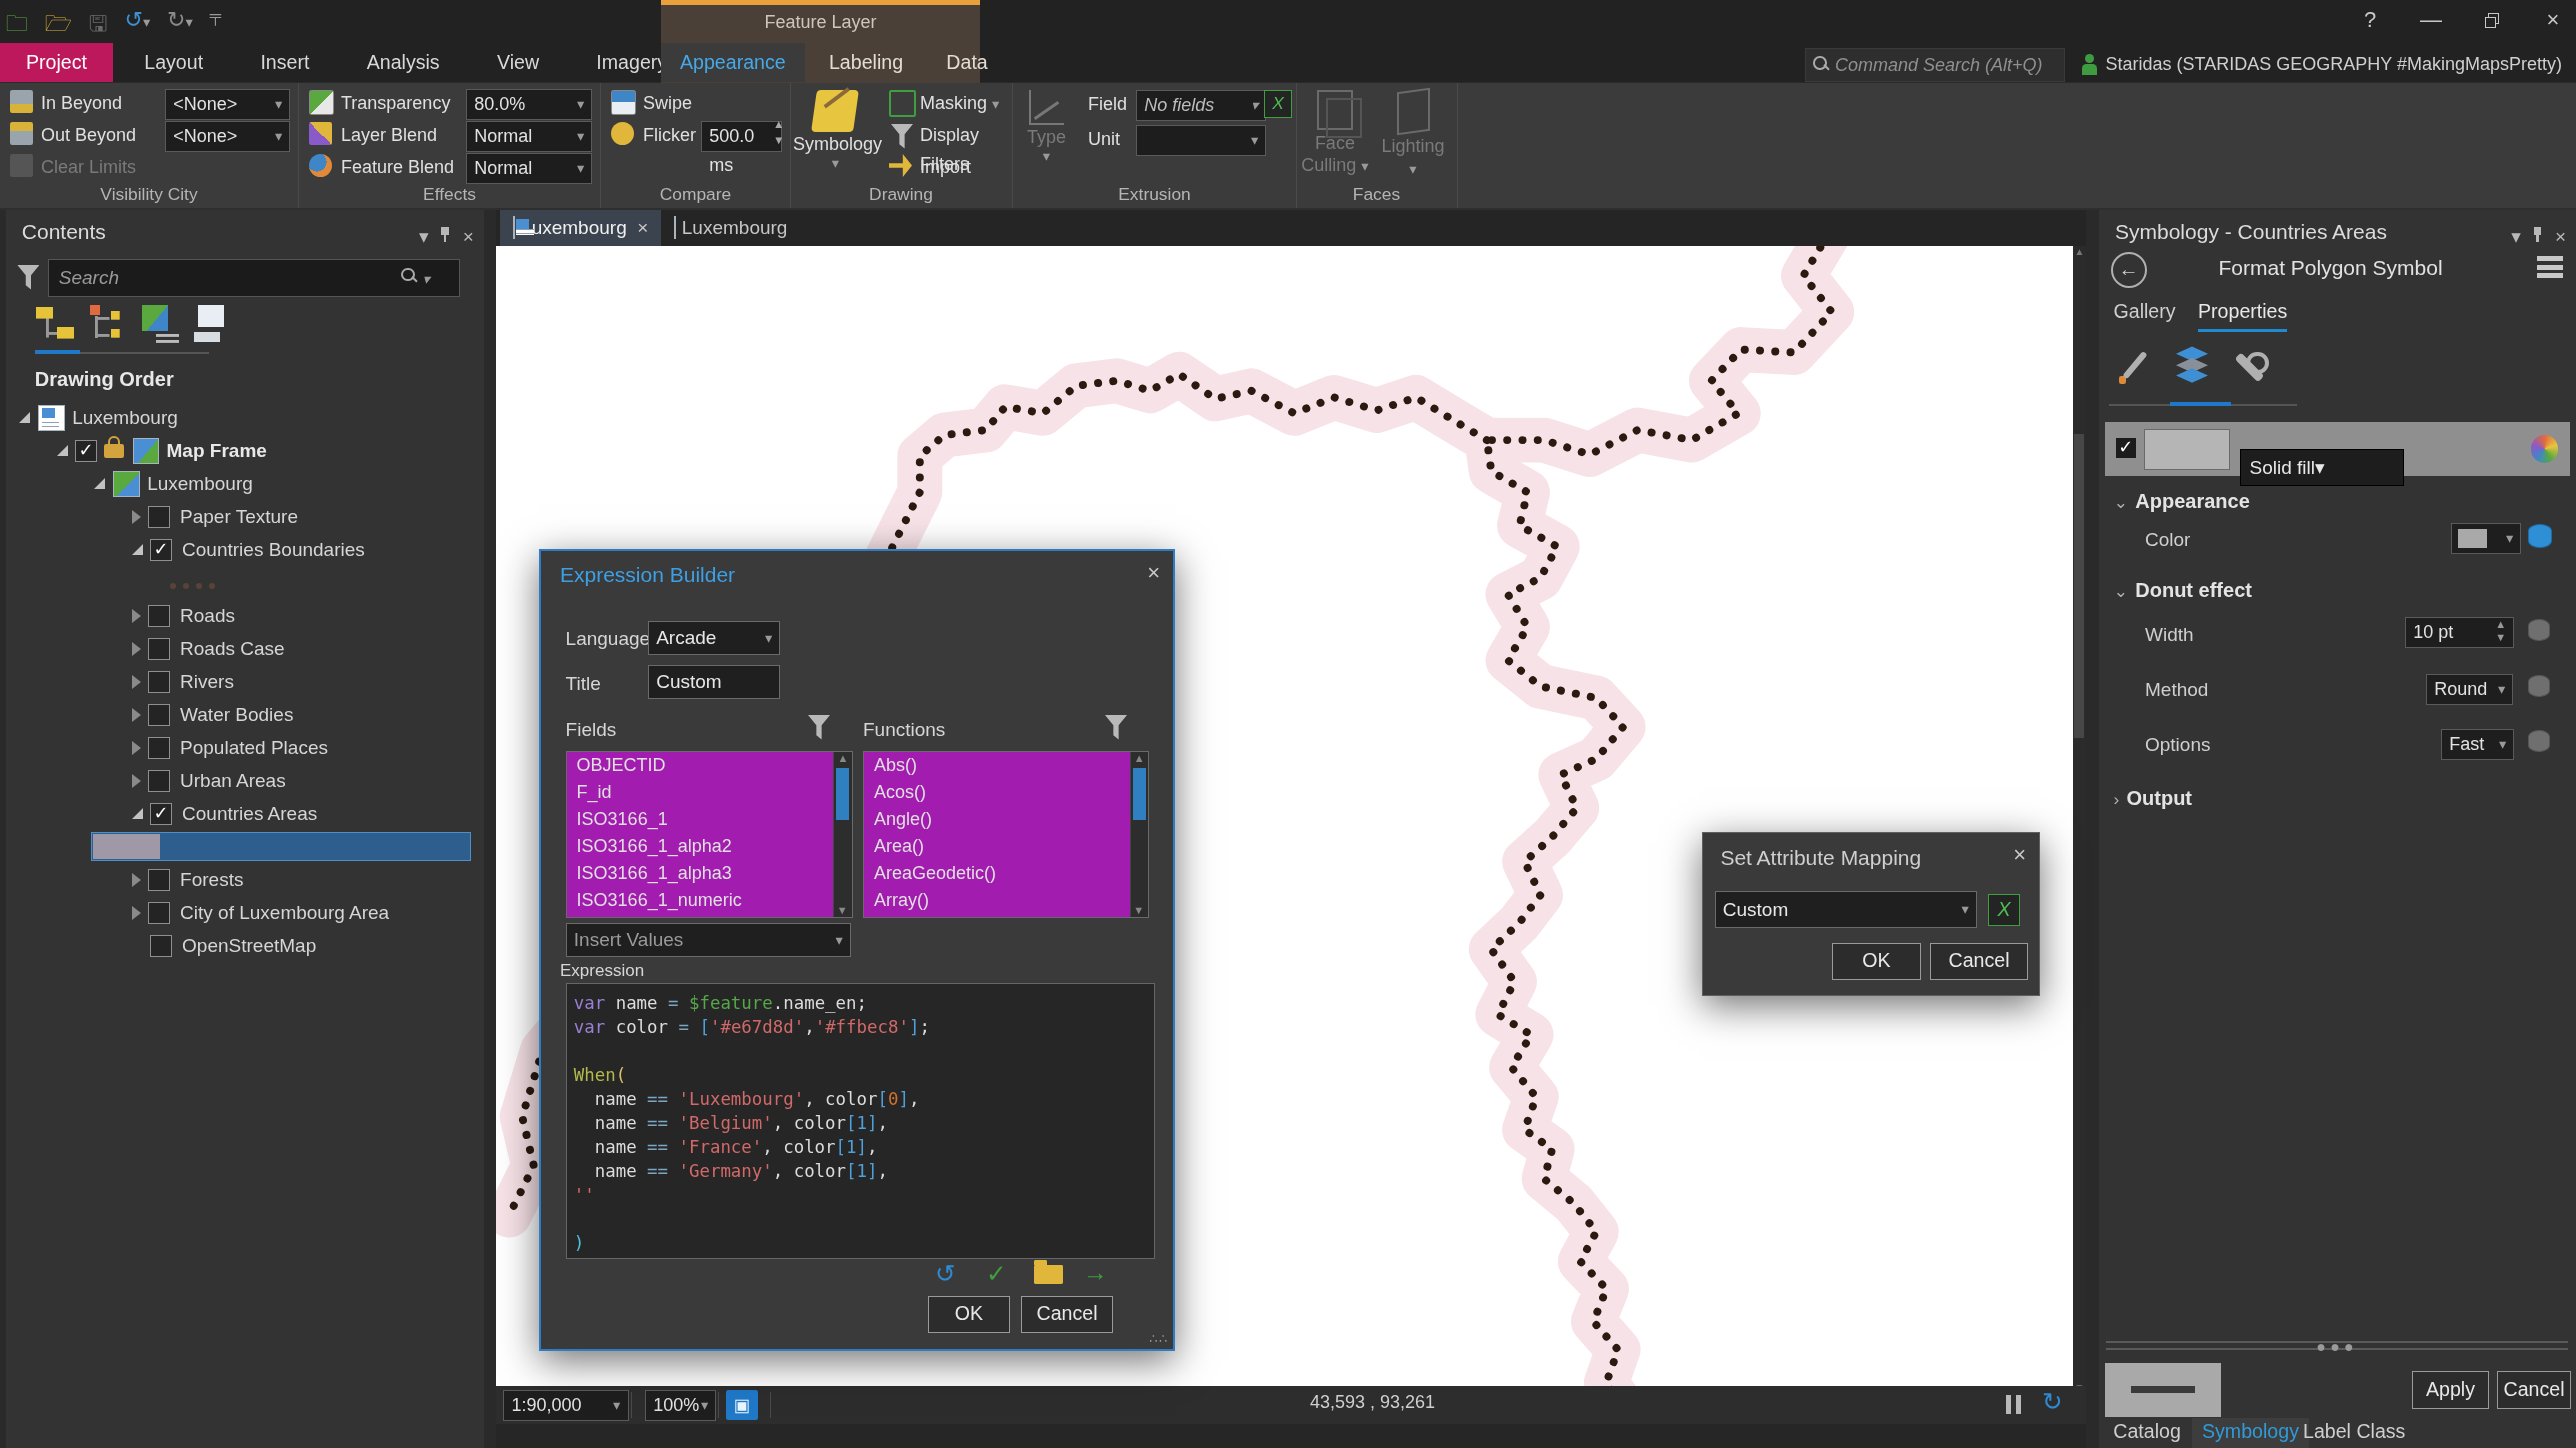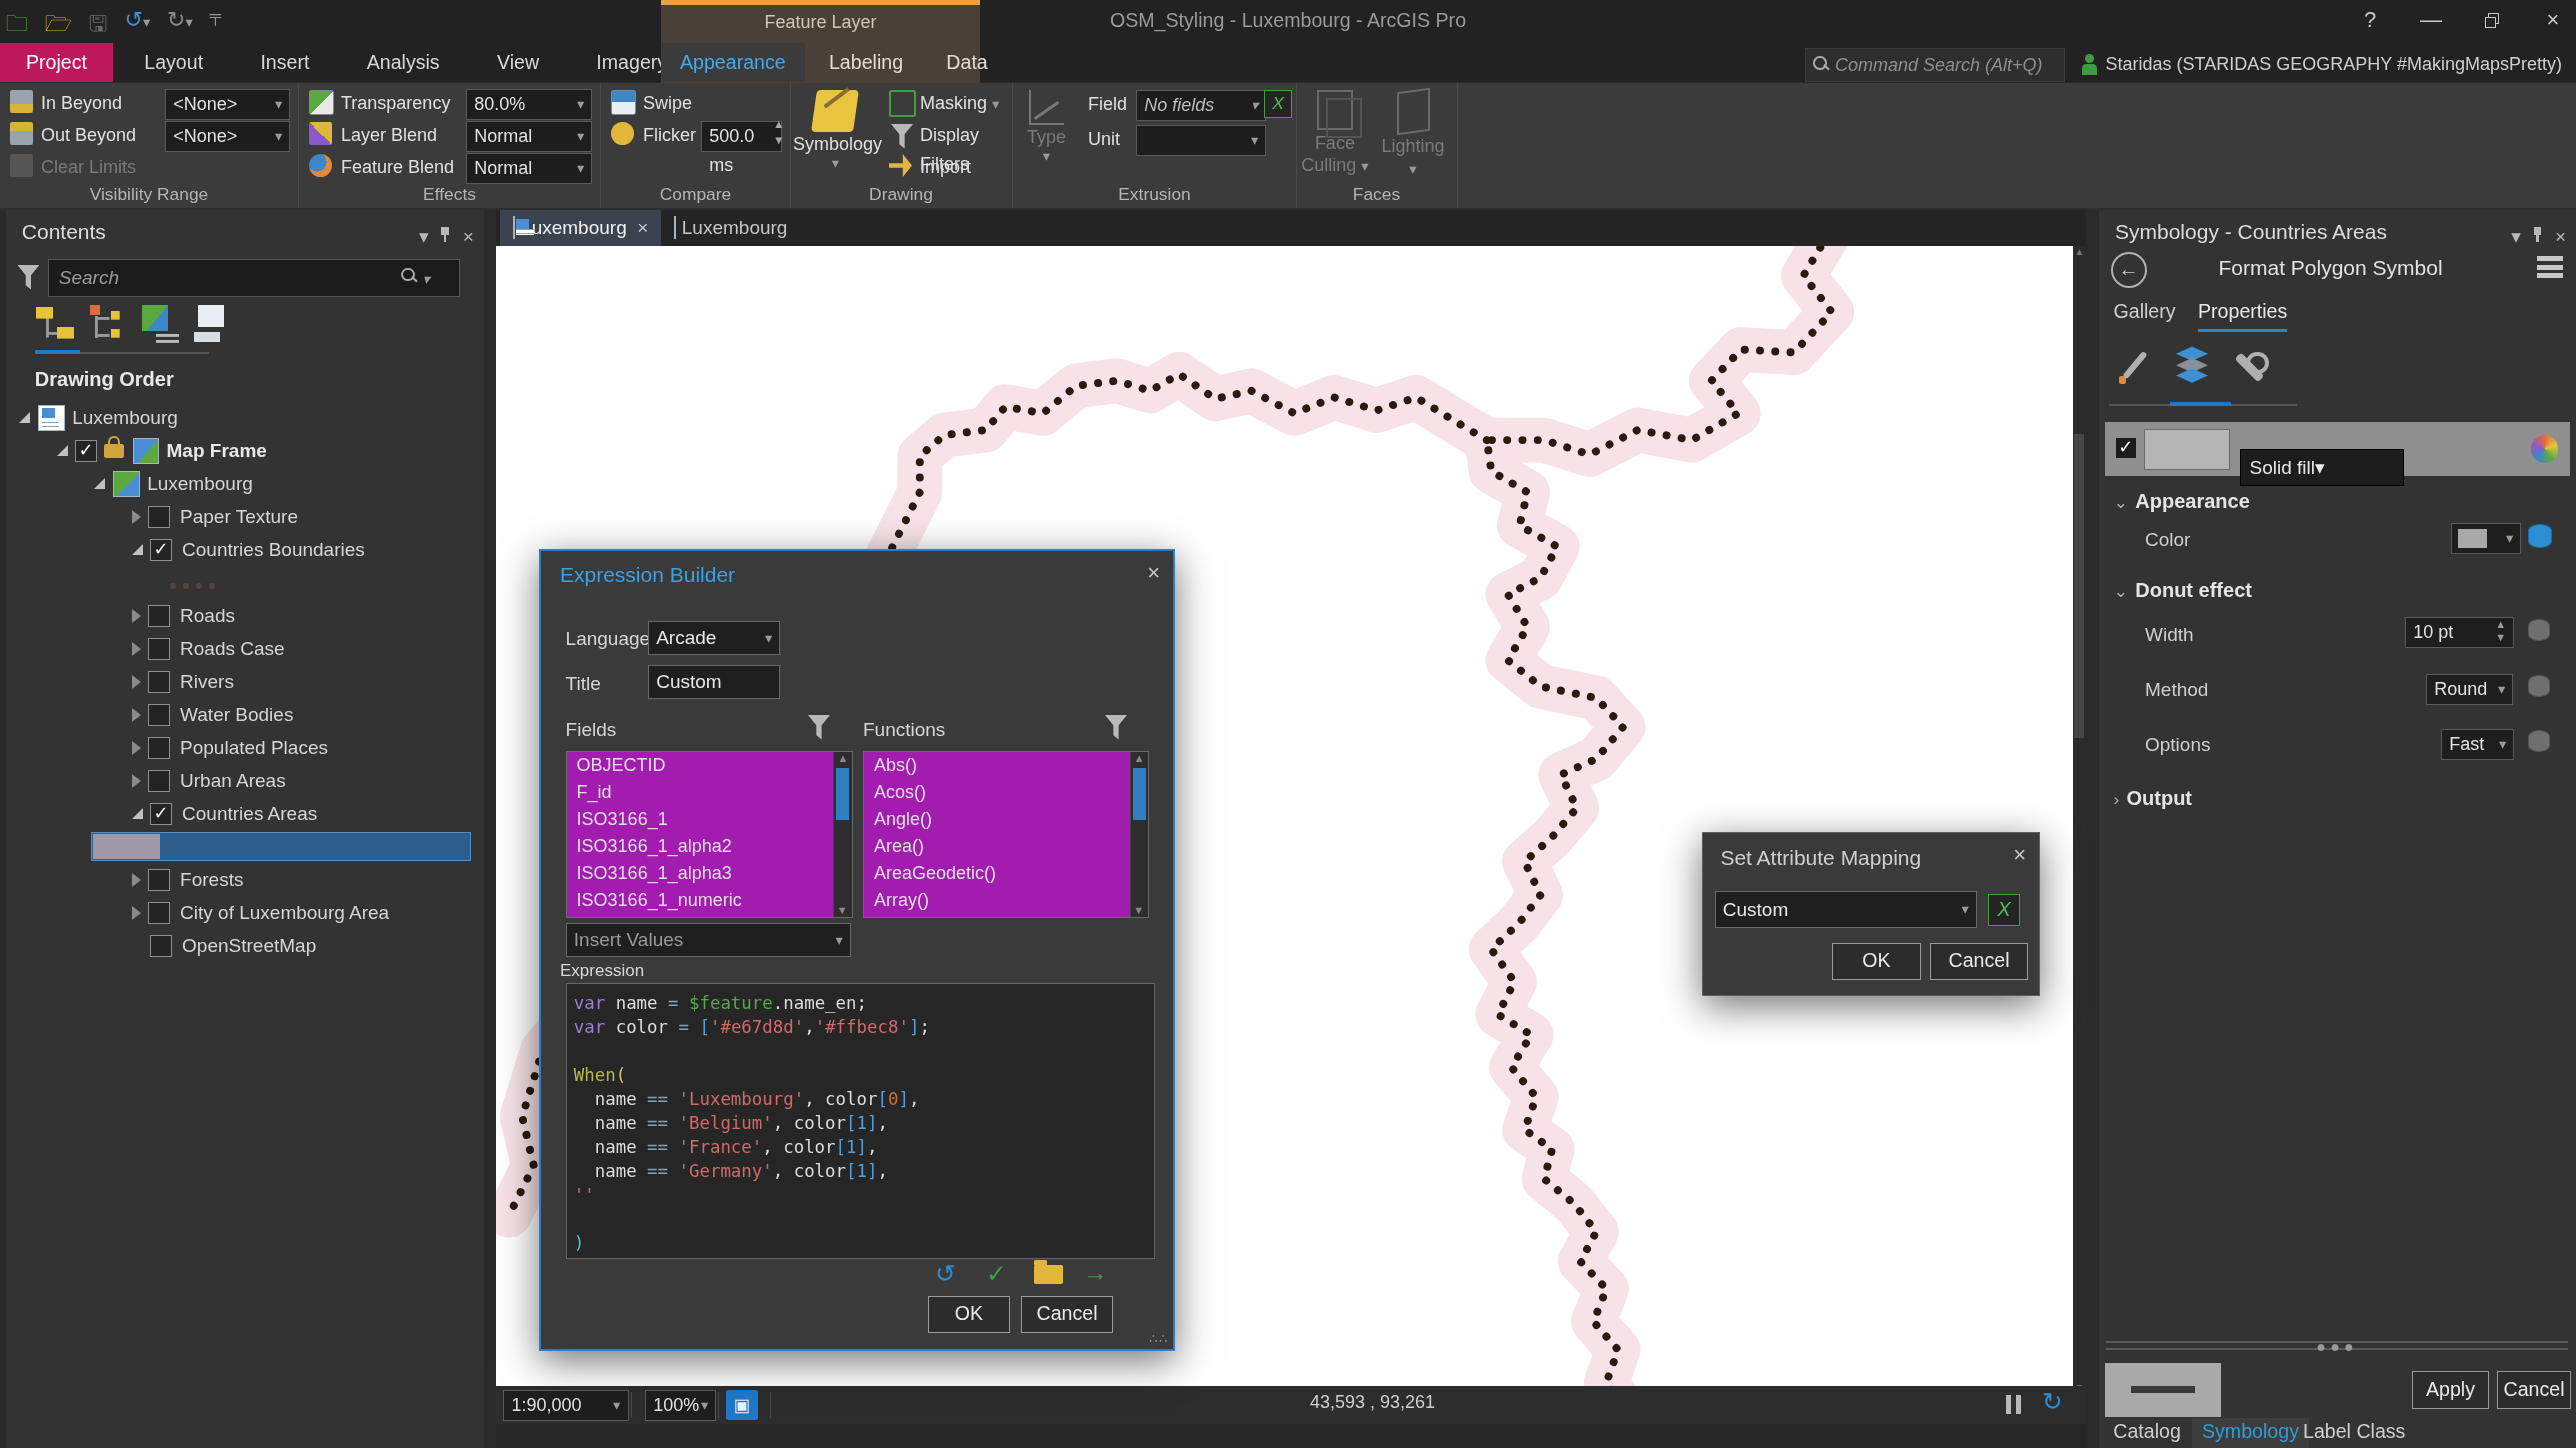--- a/index.html
+++ b/index.html
@@ -159,21 +159,20 @@
 
 <div id="app">
 
   <div id="titlebar">
     <span class="qai" style="color:#5aa93f;">🗀</span>
     <span class="qai" style="color:#d8b33a;">🗁</span>
     <span class="qai" style="color:#6a6a6a;">🖫</span>
     <span class="qai" style="color:#3f8fd4;">↺<span class="caret">▾</span></span>
     <span class="qai" style="color:#8a8a8a;">↻<span class="caret">▾</span></span>
     <span class="qai" style="color:#9a9a9a;font-size:16px;">╤</span>
-    <div id="wintitle">OSM_Styling - Luxembourg - ArcGIS Pro</div>
     <div class="winbtn" style="right:183px;">?</div>
     <div class="winbtn" style="right:122px;">—</div>
     <div class="winbtn" style="right:61px;"><span class="restore"></span></div>
     <div class="winbtn" style="right:0;">×</div>
   </div>
 
   <div id="tabrow">
     <span class="rtab active">Project</span>
     <span class="rtab">Layout</span>
     <span class="rtab">Insert</span>
@@ -206,21 +205,21 @@
 
     <div class="rgroup" style="left:0;width:298px;">
       <div class="icx" style="left:10px;top:7.2px;background:linear-gradient(#9aa4ad 0 60%,#d8b33a 60% 100%);"></div>
       <div class="rlbl" style="left:41px;top:5.8px;">In Beyond</div>
       <div class="combo" style="left:165px;top:5.8px;width:109px;"><span>&lt;None&gt;</span><span class="car">▾</span></div>
       <div class="icx" style="left:10px;top:39px;background:linear-gradient(#d8b33a 0 40%,#9aa4ad 40% 100%);"></div>
       <div class="rlbl" style="left:41px;top:38px;">Out Beyond</div>
       <div class="combo" style="left:165px;top:38px;width:109px;"><span>&lt;None&gt;</span><span class="car">▾</span></div>
       <div class="icx" style="left:10px;top:71px;background:#555;"></div>
       <div class="rlbl dis" style="left:41px;top:70px;">Clear Limits</div>
-      <div class="glabel">Visibility Range</div>
+      <div class="glabel">Visibility City</div>
     </div>
 
     <div class="rgroup" style="left:299px;width:301px;">
       <div class="icx" style="left:10px;top:7.2px;background:linear-gradient(135deg,#5aa93f 0 50%,#e8e8e8 50% 100%);border:1.4px solid #888;"></div>
       <div class="rlbl" style="left:42px;top:5.8px;">Transparency</div>
       <div class="combo" style="left:167px;top:5.8px;width:110px;"><span>80.0%</span><span class="car">▾</span></div>
       <div class="icx" style="left:10px;top:39px;background:linear-gradient(45deg,#8a5ac8 0 50%,#e0b73a 50% 100%);"></div>
       <div class="rlbl" style="left:42px;top:38px;">Layer Blend</div>
       <div class="combo" style="left:167px;top:38px;width:110px;"><span>Normal</span><span class="car">▾</span></div>
       <div class="icx" style="left:10px;top:71px;border-radius:50%;background:radial-gradient(circle at 35% 35%,#3f86c8 0 45%,#e0893a 45% 100%);"></div>

